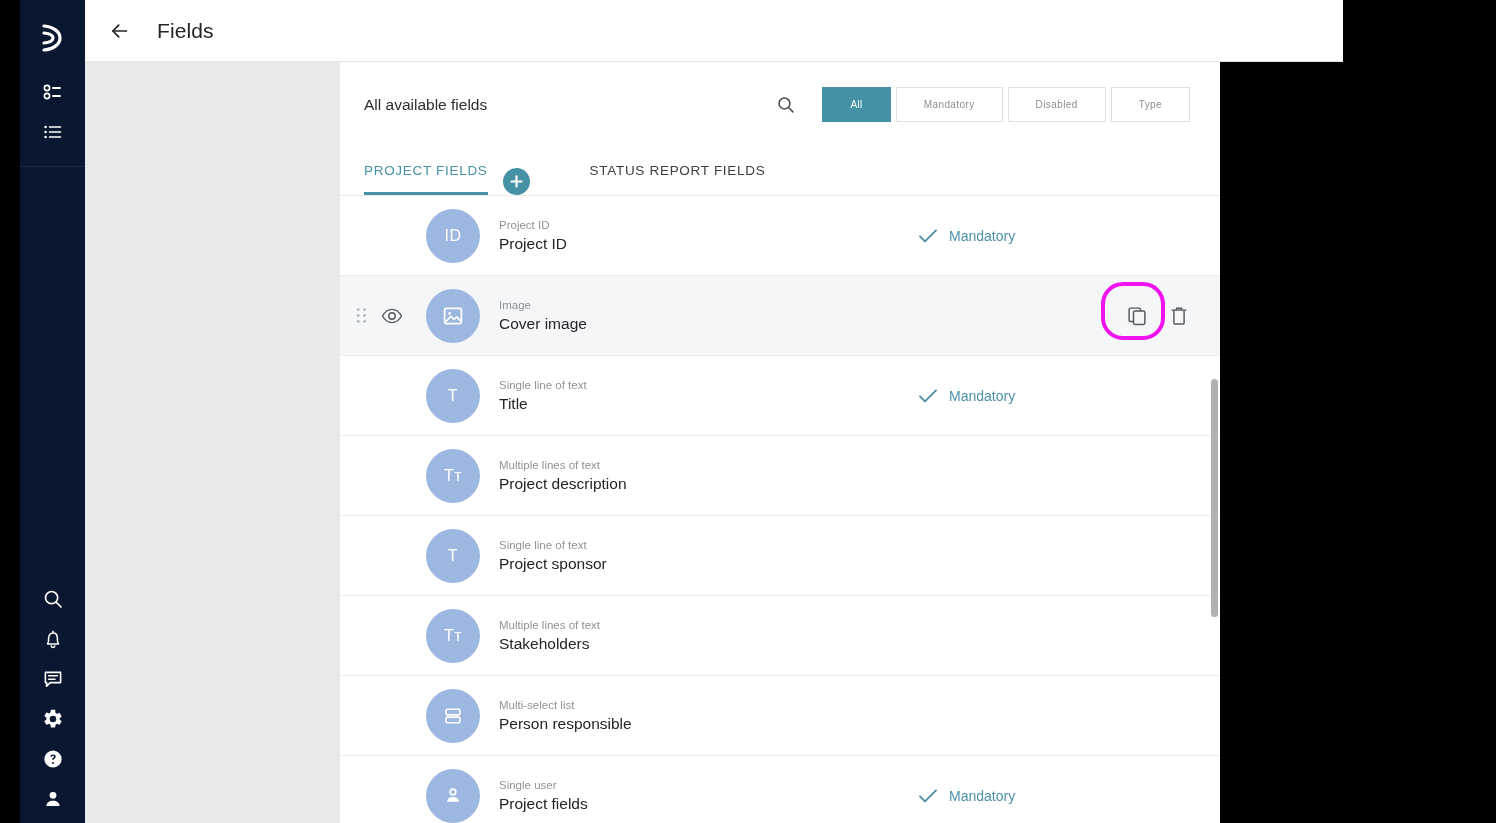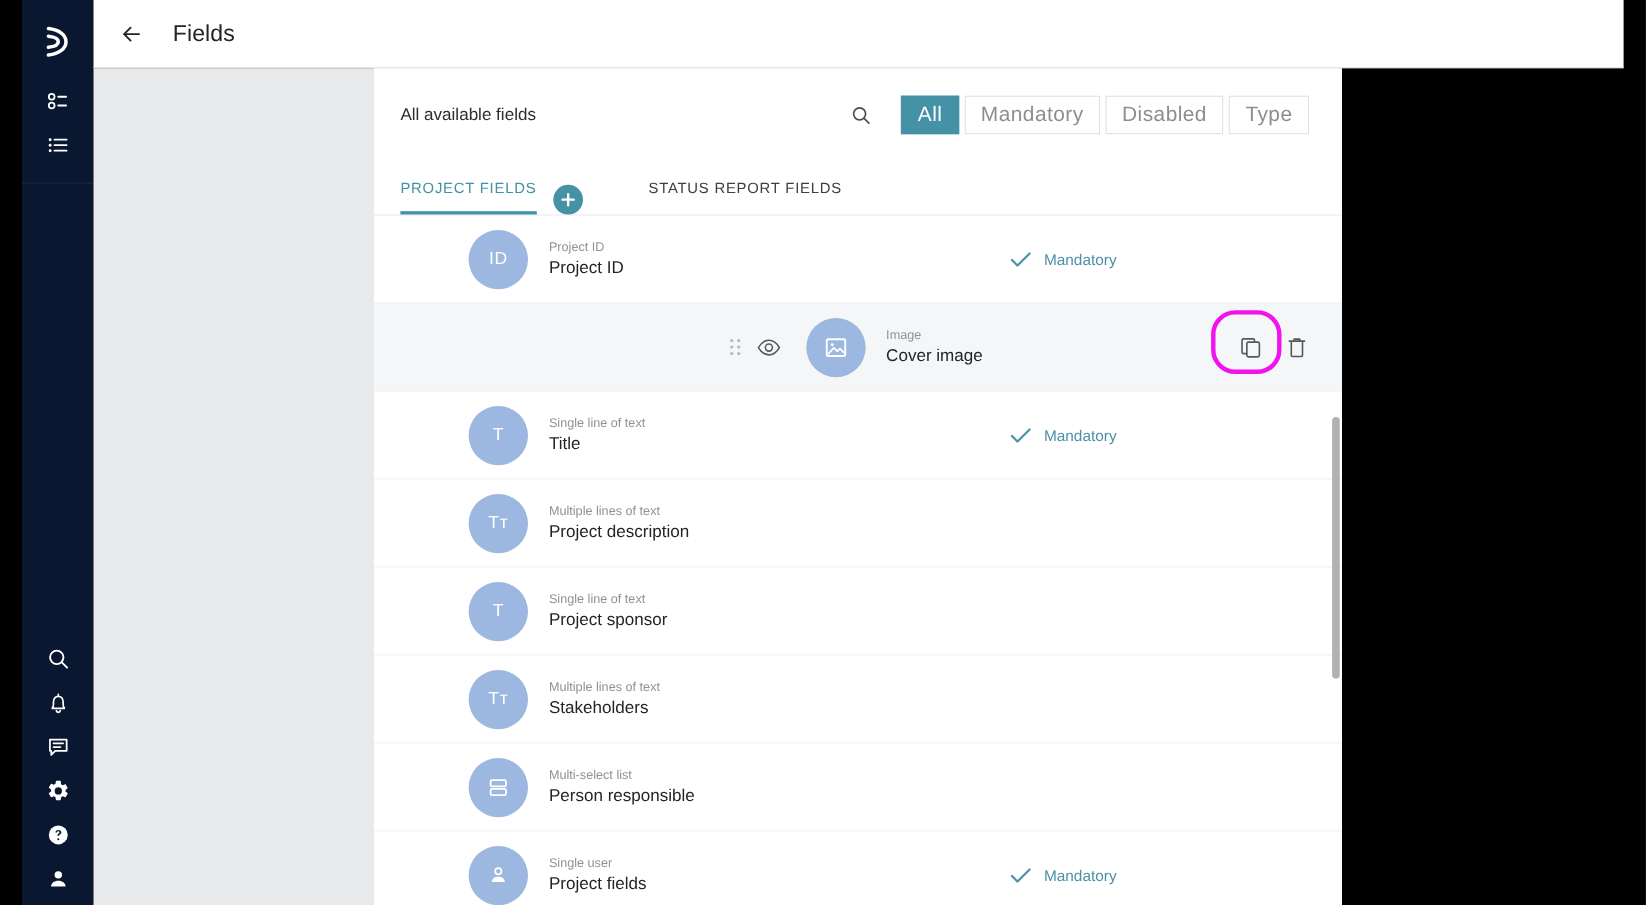--- a/index.html
+++ b/index.html
@@ -63,21 +63,21 @@
     height: 1px;
     background: #1b2945;
     margin-top: 14px;
   }
   .sb-item svg { display: block; }
 
   
   .topbar {
     position: absolute;
     left: 85px; top: 0;
-    width: 1391px; height: 62px;
+    width: 1258px; height: 62px;
     background: #ffffff;
     border-bottom: 1px solid #e3e4e6;
     display: flex;
     align-items: center;
   }
   .back-btn {
     width: 34px; height: 34px;
     margin-left: 18px;
     display: flex; align-items: center; justify-content: center;
     cursor: pointer;
@@ -128,25 +128,25 @@
   .search-ico {
     width: 34px; height: 34px;
     display: flex; align-items: center; justify-content: center;
     cursor: pointer;
     margin-right: 14px;
   }
   .filters { display: flex; }
   .filter-btn {
     height: 35px;
     min-width: 52px;
-    padding: 0 14px;
+    padding: 0 27px;
     border: 1px solid #dfe1e3;
     background: #ffffff;
     color: #8b8f94;
-    font-size: 19px;
+    font-size: 10px;
     font-family: "Liberation Sans", sans-serif;
     letter-spacing: 0.4px;
     display: flex; align-items: center; justify-content: center;
     cursor: pointer;
     margin-left: 5px;
     white-space: nowrap;
   }
   .filter-btn.active {
     background: #4591a5;
     border-color: #4591a5;
@@ -202,21 +202,21 @@
   }
   .row {
     height: 80px;
     display: flex;
     align-items: center;
     border-bottom: 1px solid #eceded;
     padding-right: 20px;
     position: relative;
     background: #ffffff;
   }
-  .row.hovered { background: #f5f6f7; justify-content: center; }
+  .row.hovered { background: #f5f6f7; }
 
   .row-handles {
     width: 86px;
     display: flex;
     align-items: center;
     padding-left: 16px;
     gap: 14px;
     flex: 0 0 auto;
   }
   .drag-handle { cursor: grab; display: flex; }

